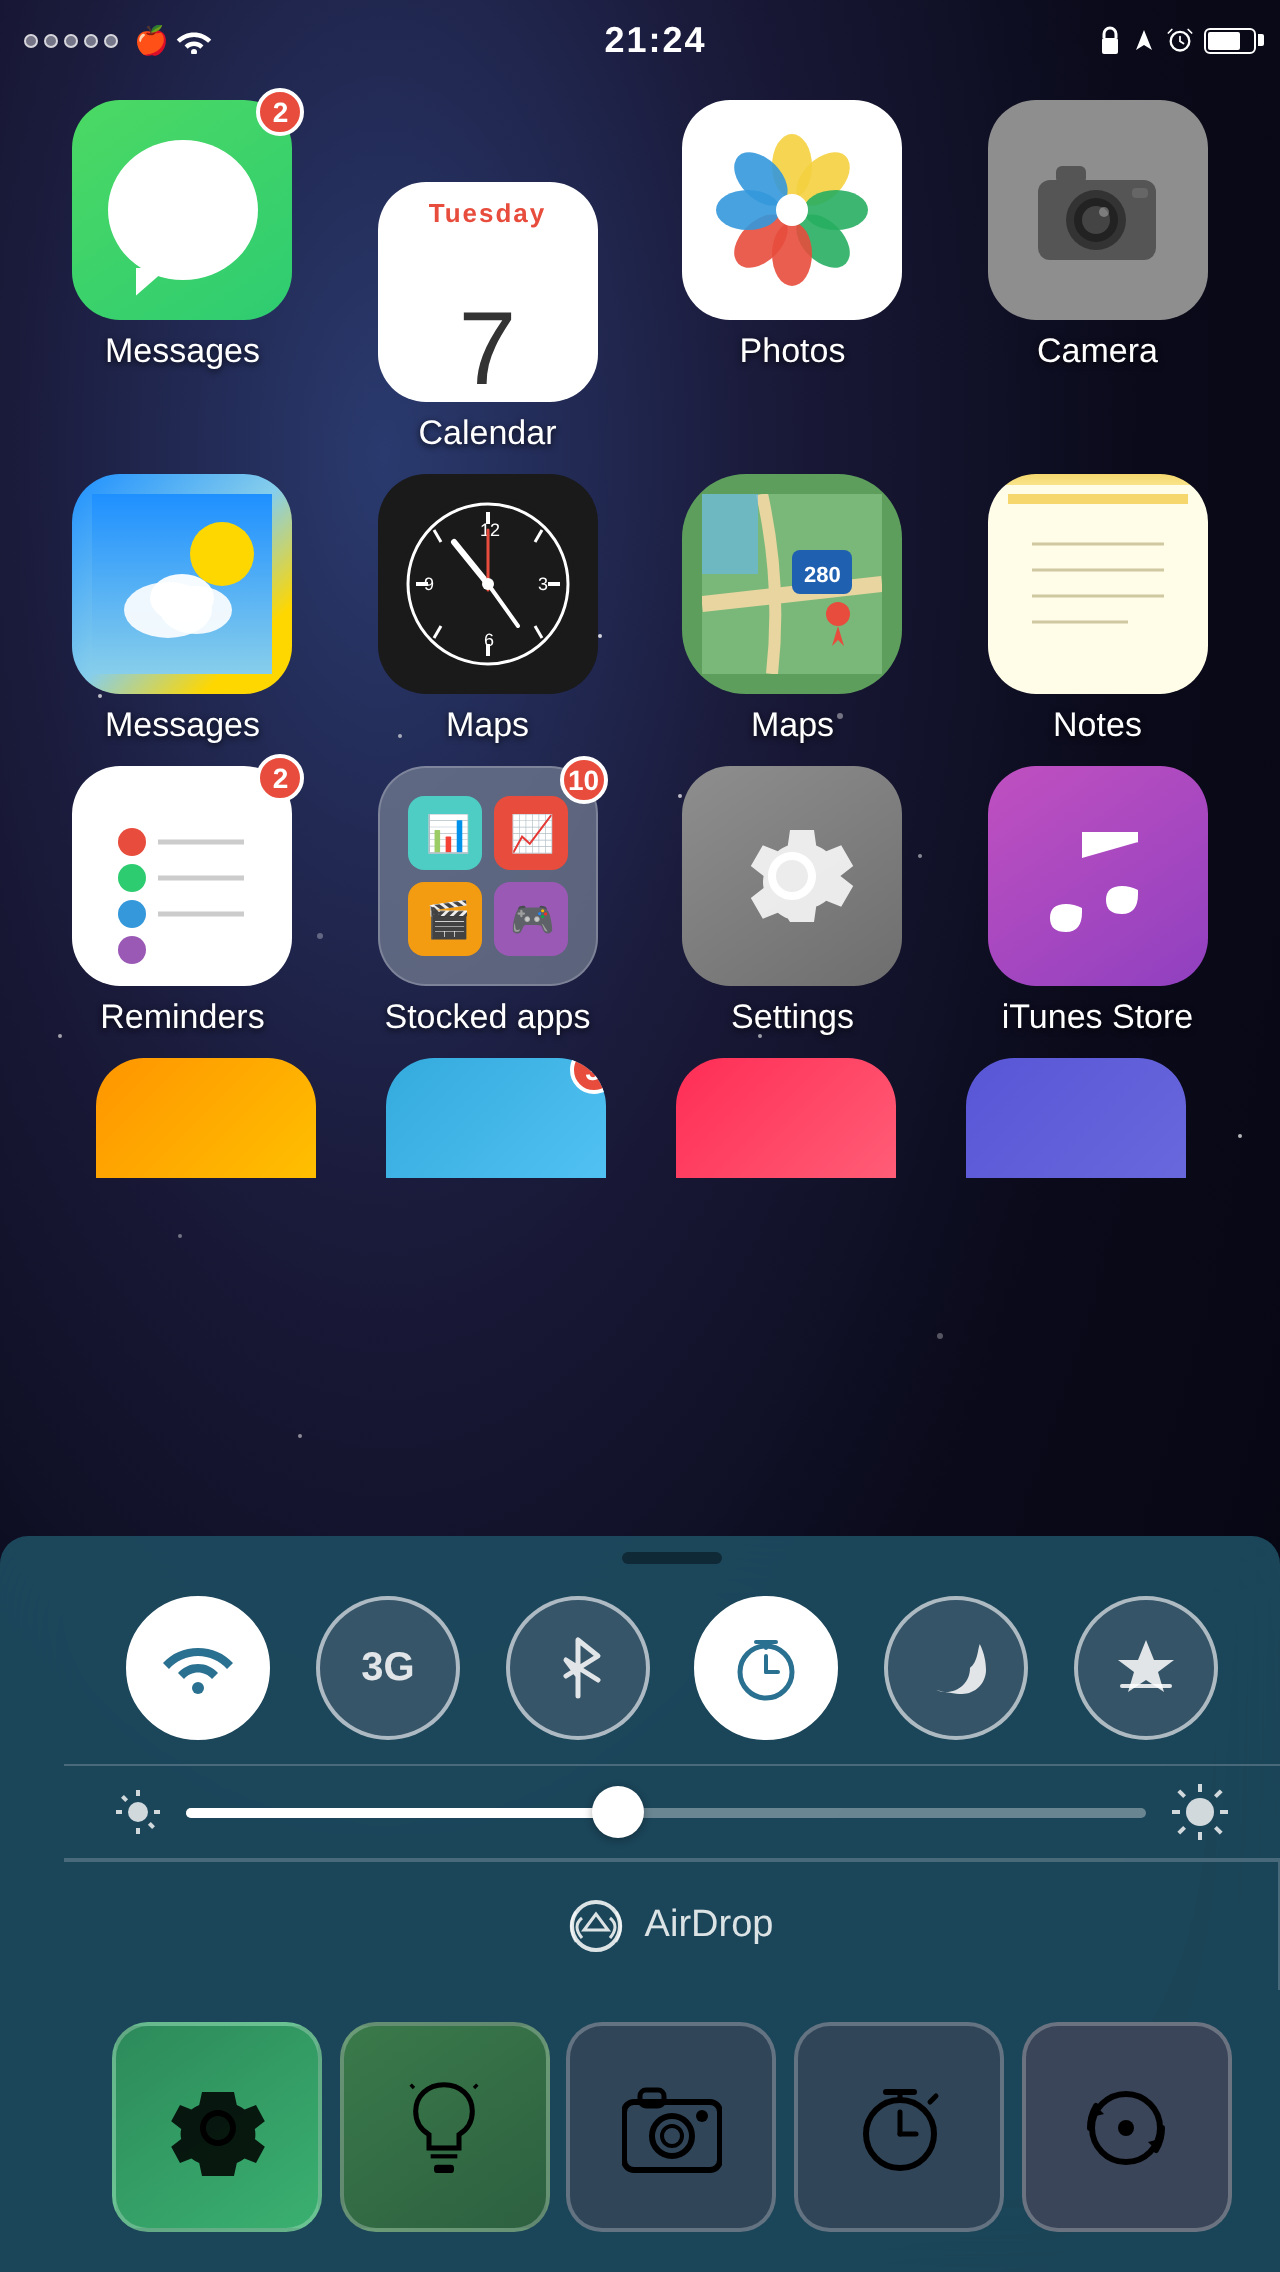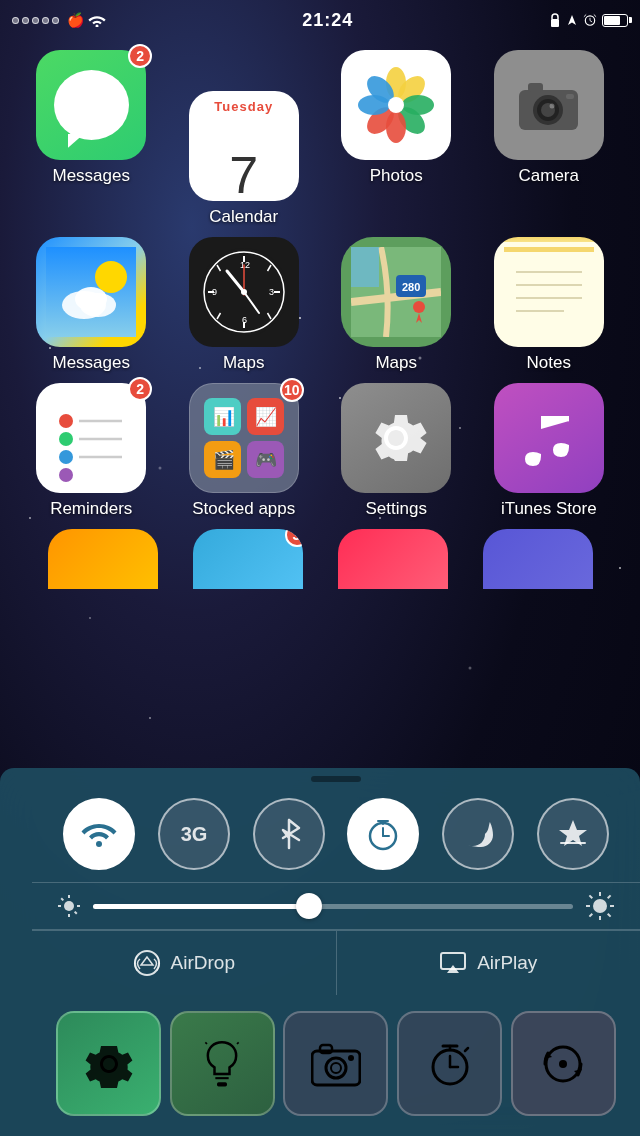--- a/index.html
+++ b/index.html
@@ -819,27 +819,20 @@
         <circle cx="14" cy="14" r="12" fill="none" stroke="rgba(255,255,255,0.85)" stroke-width="2"></circle>
         <path d="M14 8 Q14 8 8 16 L20 16 Z" fill="none" stroke="rgba(255,255,255,0.85)" stroke-width="1.5"></path>
         <path d="M7 10 Q2 14 7 20" fill="none" stroke="rgba(255,255,255,0.85)" stroke-width="1.5"></path>
         <path d="M21 10 Q26 14 21 20" fill="none" stroke="rgba(255,255,255,0.85)" stroke-width="1.5"></path>
         <path d="M4 7 Q-1 14 4 22" fill="none" stroke="rgba(255,255,255,0.6)" stroke-width="1.2"></path>
         <path d="M24 7 Q29 14 24 22" fill="none" stroke="rgba(255,255,255,0.6)" stroke-width="1.2"></path>
       </svg>
       <span class="cc-panel-label">AirDrop</span>
     </div>
 
-    <div class="cc-panel-btn">
-      <svg width="28" height="24" viewBox="0 0 28 24" class="cc-panel-icon">
-        <rect x="2" y="2" width="24" height="16" rx="2" fill="none" stroke="rgba(255,255,255,0.85)" stroke-width="2"></rect>
-        <path d="M8 22 L14 14 L20 22 Z" fill="rgba(255,255,255,0.85)"></path>
-      </svg>
-      <span class="cc-panel-label">AirPlay</span>
-    </div>
 
   </div>
 
   <div id="cc-shortcuts">
 
     <div class="cc-shortcut shortcut-settings">
       <svg width="50" height="50" viewBox="0 0 50 50">
         <path d="M25 16c-5 0-9 4-9 9s4 9 9 9 9-4 9-9-4-9-9-9zm0 15c-3.3 0-6-2.7-6-6s2.7-6 6-6 6 2.7 6 6-2.7 6-6 6z" fill="black"></path>
         <path d="M43.5 30.5c.2-.8.2-1.6.2-2.5s-.1-1.7-.3-2.5l5-3.9L44 13.5l-5.7 2.3c-1.2-.9-2.5-1.7-3.9-2.3L33 7H17l-1.4 6.5c-1.4.6-2.7 1.4-3.9 2.3L6 13.5 1.6 21.6l5 3.9c-.2.8-.3 1.6-.3 2.5s.1 1.7.3 2.5l-5 3.9L6 42.5l5.7-2.3c1.2.9 2.5 1.7 3.9 2.3L17 49h16l1.4-6.5c1.4-.6 2.7-1.4 3.9-2.3l5.7 2.3 4.4-8.1-5-3.9z" fill="black" opacity="0.85"></path>
       </svg>

